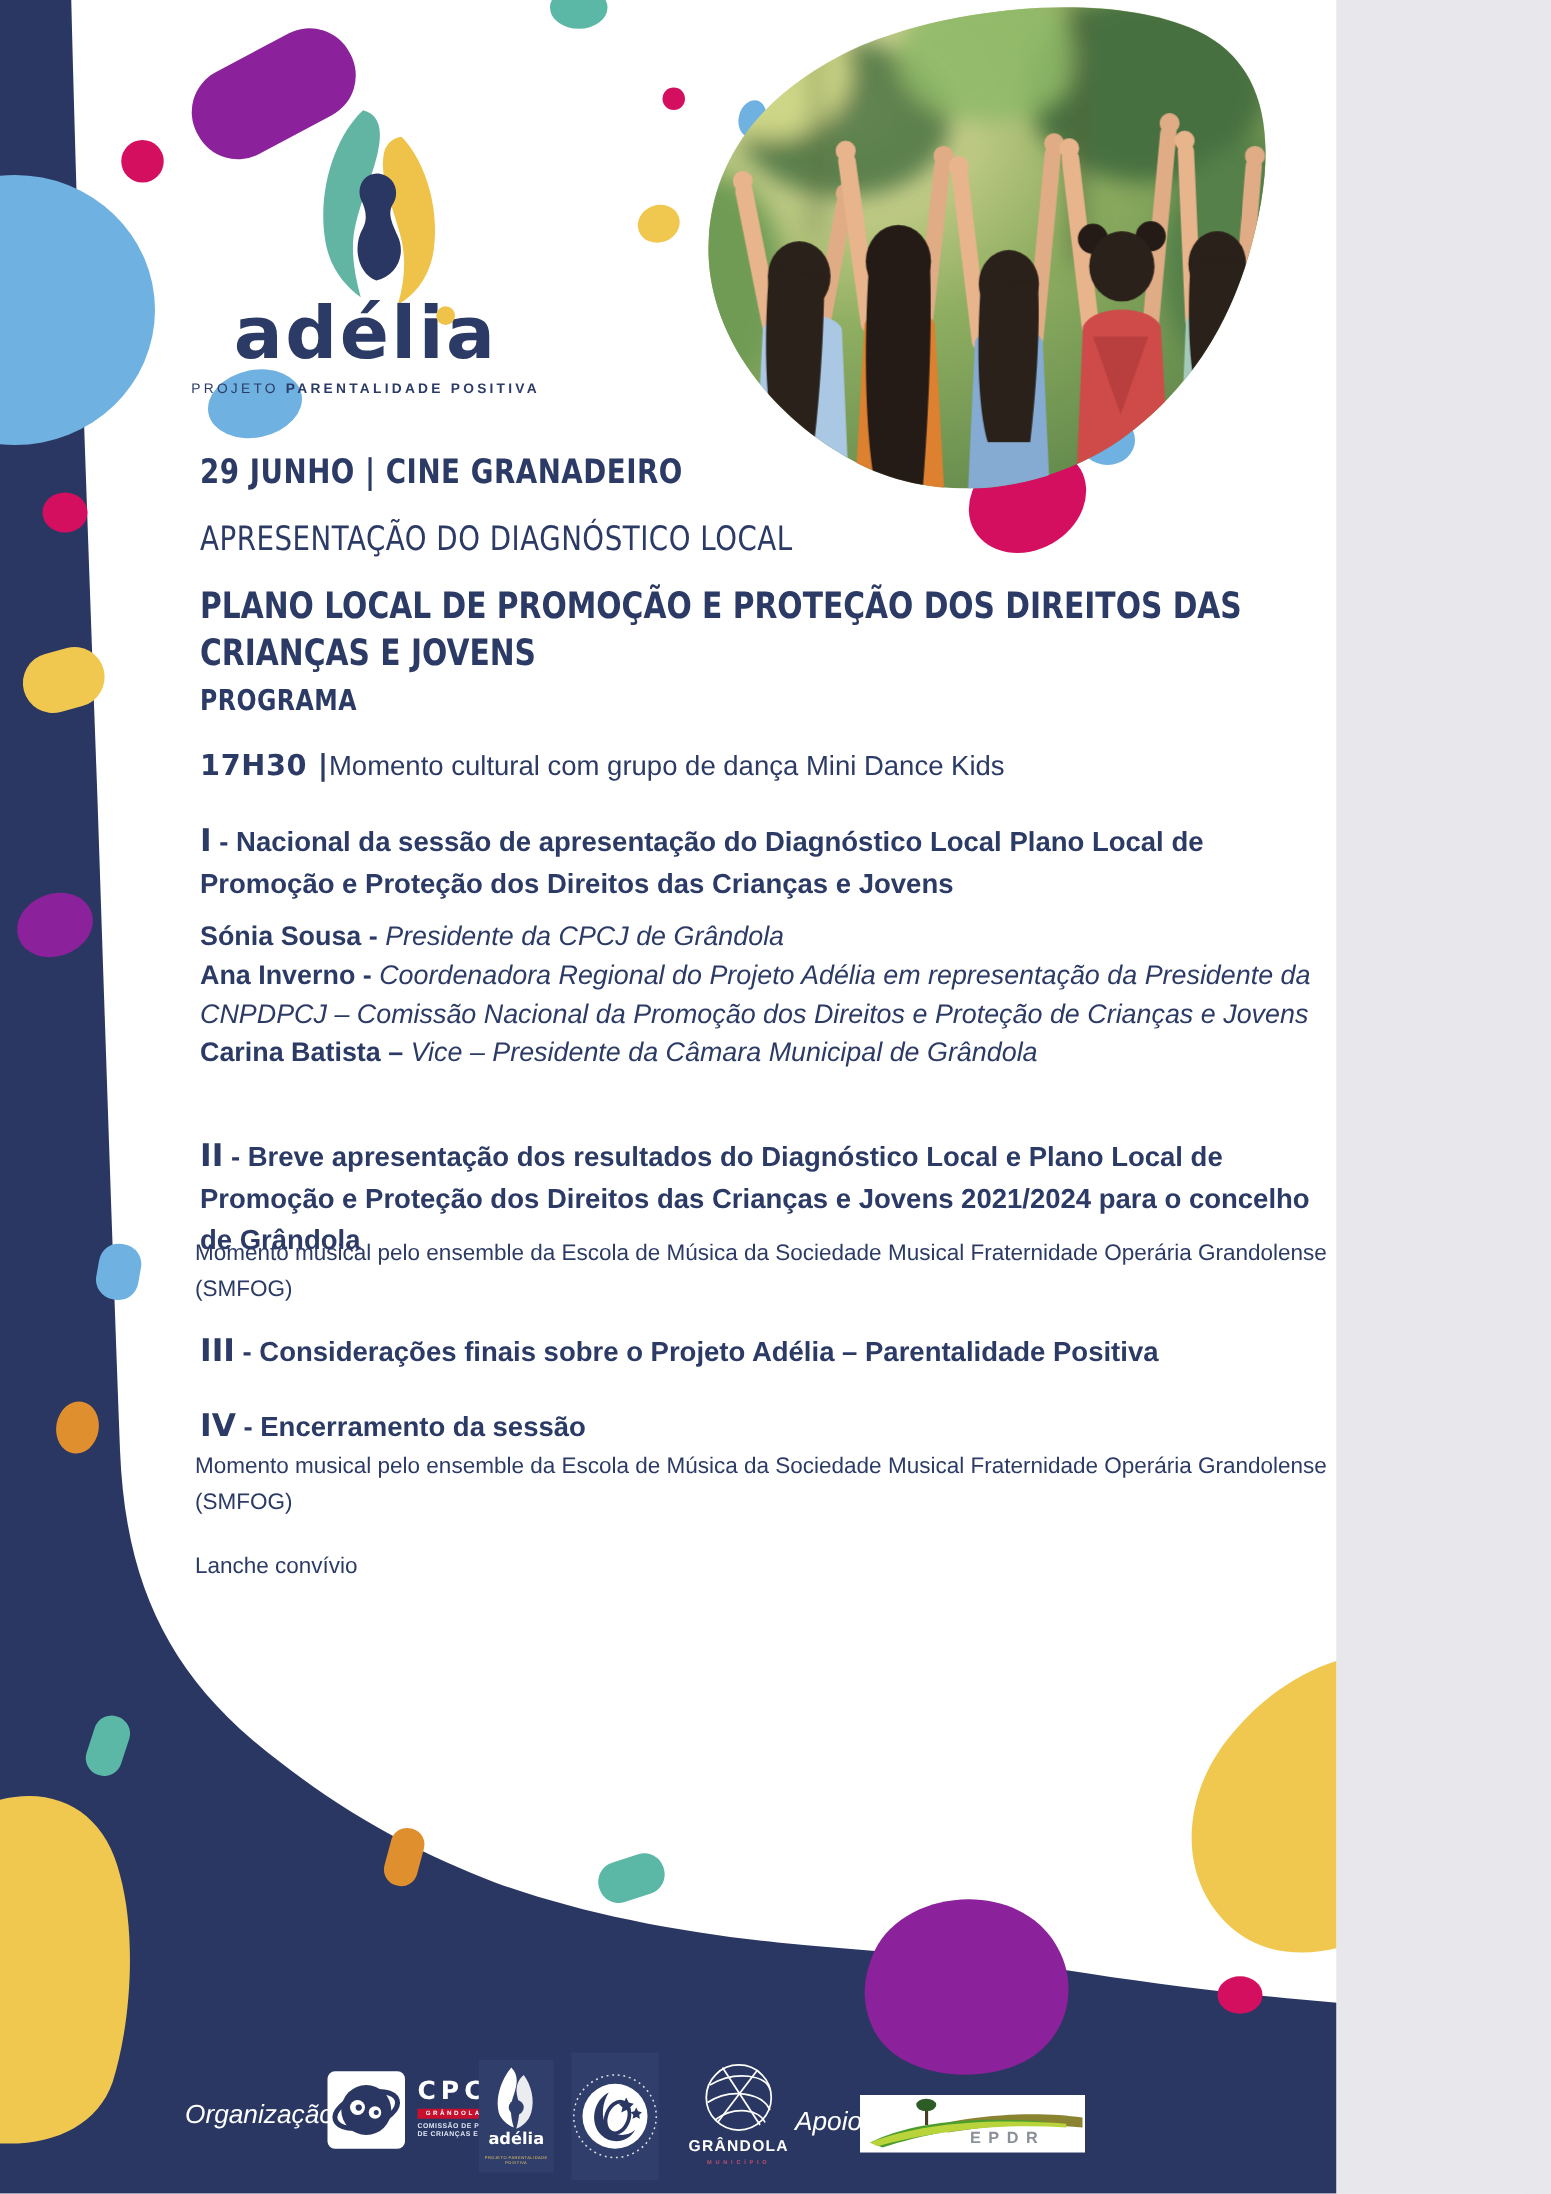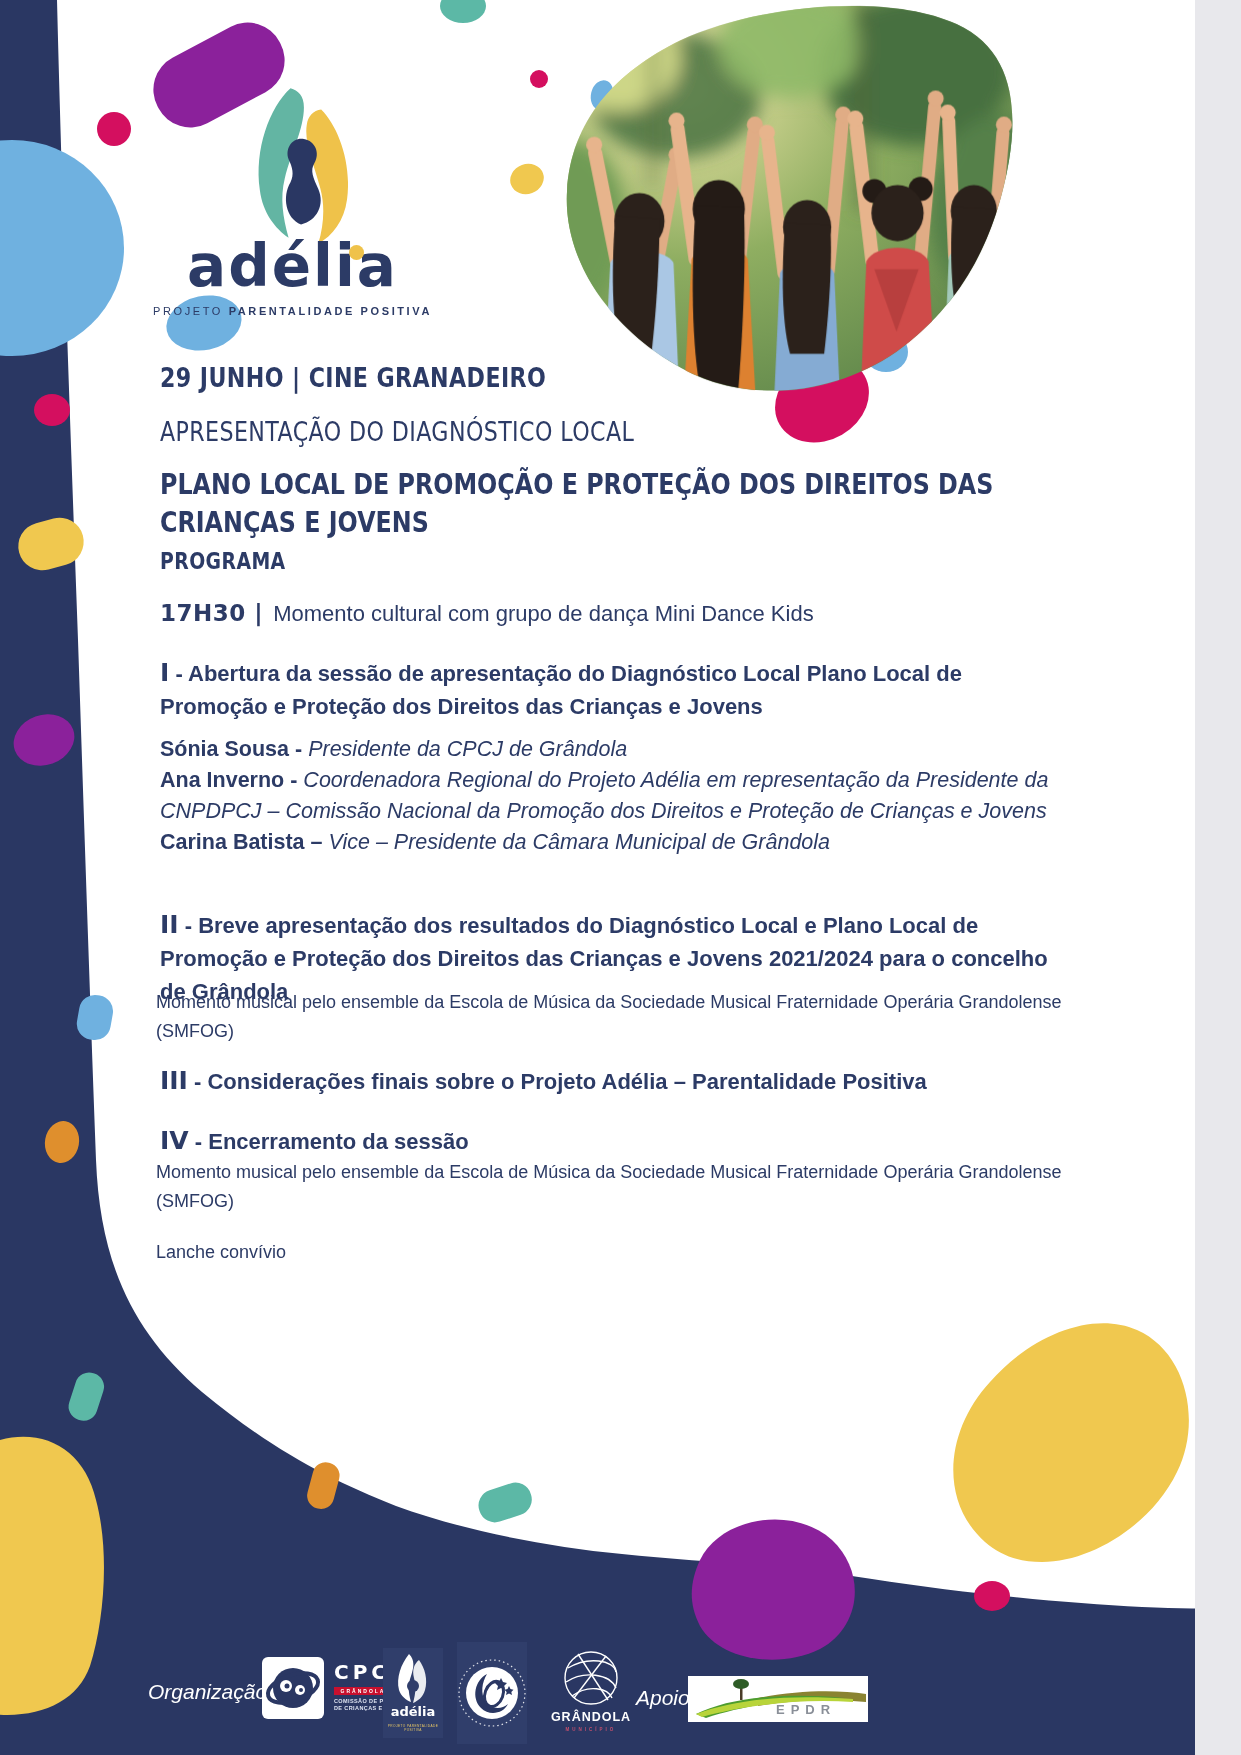--- a/index.html
+++ b/index.html
@@ -1,37 +1,37 @@
 <!DOCTYPE html>
 <html><head>
 <meta charset="utf-8">
 <style>
   html,body{margin:0;padding:0;background:#e8e8ec;}
-  .poster{position:relative;width:1195px;height:1755px;background:#ffffff;overflow:hidden;
+  .poster{position:relative;width:1069px;height:1755px;background:#ffffff;overflow:hidden;
           font-family:"Liberation Sans",sans-serif;color:#2c3b66;}
   .abs{position:absolute;}
   svg{display:block;}
   
   .brandword{position:absolute;left:160px;top:232px;width:265px;text-align:center;
              font-family:"DejaVu Sans",sans-serif;font-weight:800;font-size:58px;
              letter-spacing:2px;color:#2c3b66;}
   .idot{position:absolute;left:349px;top:245px;width:15px;height:15px;border-radius:50%;background:#efc24a;}
   .tagline{position:absolute;left:140px;top:305px;width:305px;text-align:center;font-size:11px;
            letter-spacing:2.6px;color:#2c3b66;white-space:nowrap;}
   .tagline .tl-b{font-weight:700;}
   
   .cond{font-family:"DejaVu Sans",sans-serif;transform:scaleX(.82);transform-origin:0 50%;white-space:nowrap;}
   .t-date{left:160px;top:362px;font-size:27px;font-weight:800;letter-spacing:.5px;}
   .t-sub{left:160px;top:416px;font-size:27px;font-weight:500;letter-spacing:.5px;}
   .t-title{left:160px;top:465px;width:1080px;font-family:"DejaVu Sans",sans-serif;
            font-size:29px;line-height:38px;font-weight:800;transform:scaleX(.82);
            transform-origin:0 0;white-space:normal;}
   .t-prog{left:160px;top:548px;font-size:23px;font-weight:700;letter-spacing:.5px;}
   .t-time{left:160px;top:600px;width:915px;font-size:22px;}
-  .t-time .hh{font-family:"DejaVu Sans",sans-serif;font-weight:800;font-size:23px;letter-spacing:.5px;margin-right:10px;}
+  .t-time .hh{font-family:"DejaVu Sans",sans-serif;font-weight:800;font-size:23px;letter-spacing:.5px;}
   .sec{left:160px;width:915px;font-weight:700;font-size:22px;line-height:33px;}
   .sec .rn{font-family:"DejaVu Sans",sans-serif;font-size:25px;font-weight:800;}
   .sec .pre{white-space:pre;}
   .speakers{left:160px;top:734px;width:915px;font-size:21.5px;line-height:31px;}
   .sp .name{font-weight:700;}
   .sp .pre{white-space:pre;font-weight:700;}
   .sp .role{font-style:italic;}
   .bodytext{left:156px;width:915px;font-size:18px;line-height:29px;}
   
   .f-label{color:#ffffff;font-style:italic;font-size:21px;}
@@ -197,21 +197,21 @@
   <div class="abs cond t-date">29 JUNHO | CINE GRANADEIRO</div>
   <div class="abs cond t-sub">APRESENTAÇÃO DO DIAGNÓSTICO LOCAL</div>
   <div class="abs t-title">PLANO LOCAL DE PROMOÇÃO E PROTEÇÃO DOS DIREITOS DAS CRIANÇAS E JOVENS</div>
   <div class="abs cond t-prog">PROGRAMA</div>
 
   <div class="abs t-time">
     <span class="hh">17H30 |</span><span>Momento cultural com grupo de dança Mini Dance Kids</span>
   </div>
 
   <div class="abs sec" style="top:656px">
-    <span class="rn">I</span><span class="pre"> - </span><span>Abertura da sessão de apresentação do Diagnóstico Local Plano Local de Promoção e Proteção dos Direitos das Crianças e Jovens</span>
+    <span class="rn">I</span><span class="pre"> - </span><span>Nacional da sessão de apresentação do Diagnóstico Local Plano Local de Promoção e Proteção dos Direitos das Crianças e Jovens</span>
   </div>
 
   <div class="abs speakers">
     <div class="sp">
       <span class="name">Sónia Sousa</span><span class="pre"> - </span><span class="role">Presidente da CPCJ de Grândola</span>
     </div>
     <div class="sp">
       <span class="name">Ana Inverno</span><span class="pre"> - </span><span class="role">Coordenadora Regional do Projeto Adélia em representação da Presidente da CNPDPCJ – Comissão Nacional da Promoção dos Direitos e Proteção de Crianças e Jovens</span>
     </div>
     <div class="sp">

